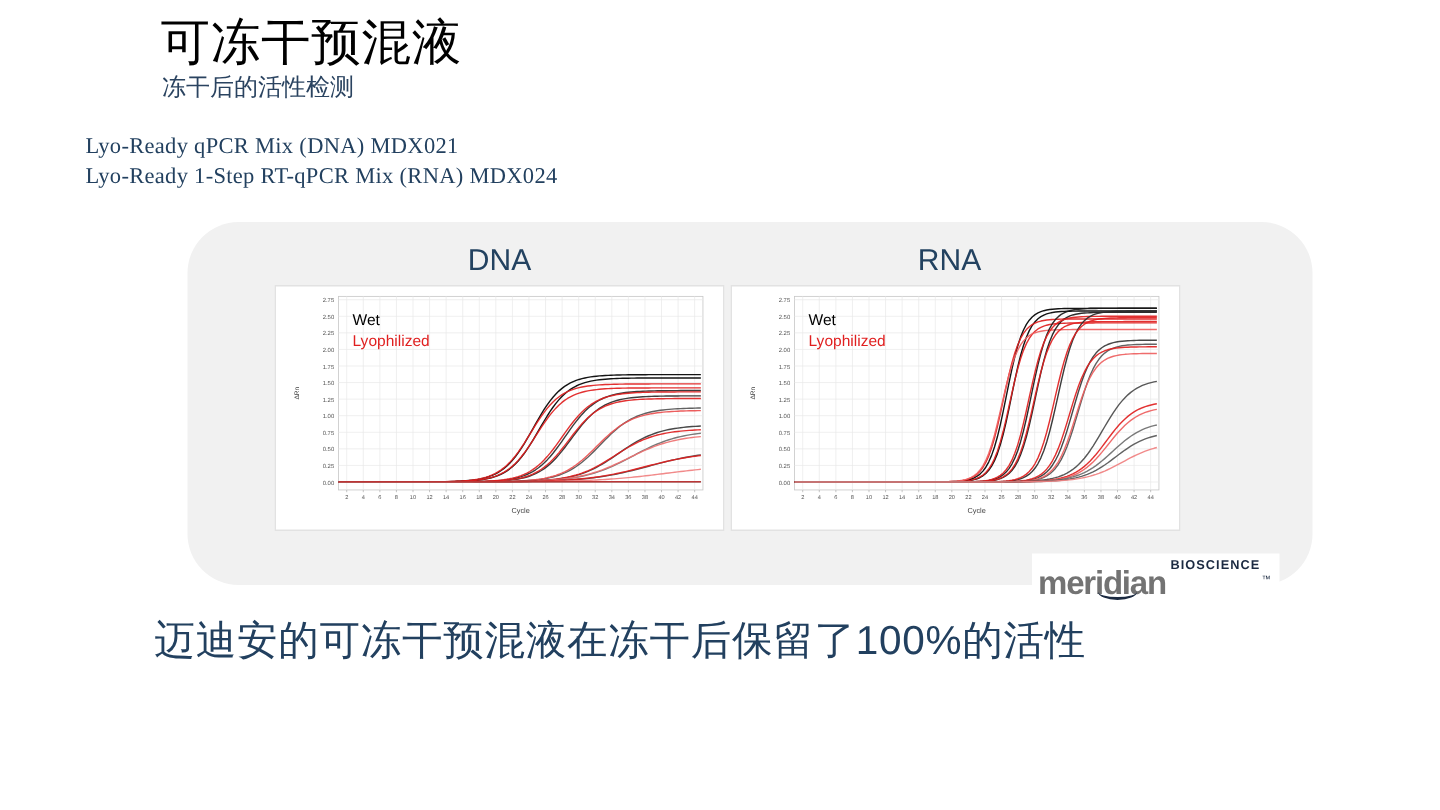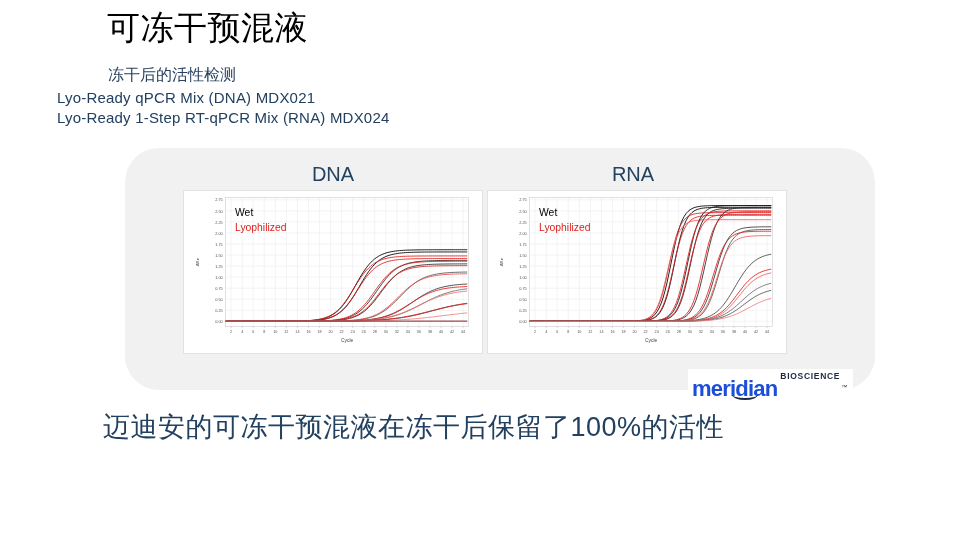--- a/index.html
+++ b/index.html
@@ -27,29 +27,28 @@
     white-space: nowrap;
   }
   #slide-subtitle {
     position: absolute;
     left: 108px;
     top: 48px;
     font-size: 16px;
     line-height: 22px;
     color: #2A4360;
     white-space: nowrap;
-    margin-top: 16px;
   }
 
   
   #product-lines {
     position: absolute;
     left: 57px;
     top: 88px;
-    font-family: Liberation Sans, sans-serif;
+    font-family: Liberation Serif, serif;
     font-size: 15px;
     line-height: 20px;
     color: #22405F;
     white-space: nowrap;
   }
   #product-lines div { letter-spacing: 0.2px; }
 
   
   #figure-card {
     position: absolute;
@@ -92,21 +91,21 @@
     left: 688px;
     top: 369px;
     display: flex;
     align-items: flex-end;
     background: #ffffff;
     padding: 2px 6px 3px 4px;
   }
   #logo-wordmark {
     font-size: 22px;
     font-weight: bold;
-    color: #1d4ed8;
+    color: #737373;
     letter-spacing: -0.8px;
     line-height: 20px;
   }
   #logo-smile {
     position: absolute;
     left: 44px;
     top: 20px;
     width: 26px;
     height: 9px;
     border-bottom: 2.6px solid #1B2A41;

